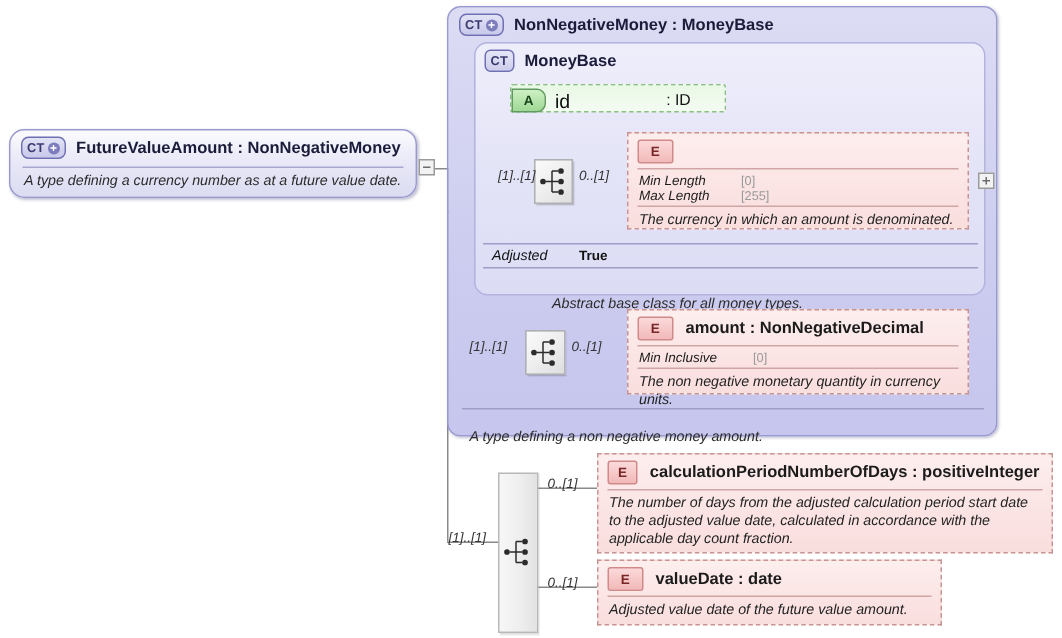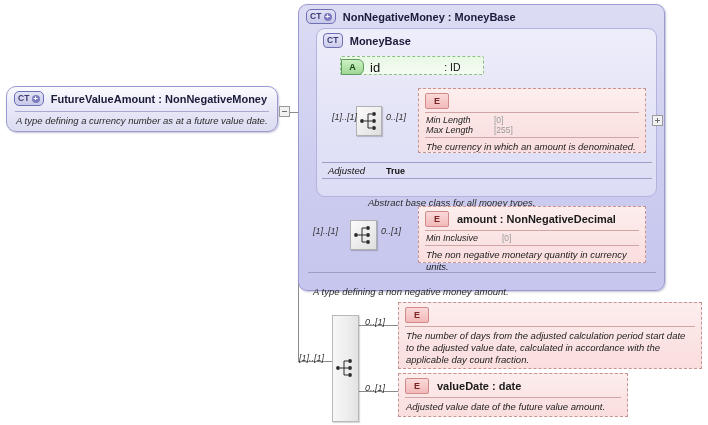--- a/index.html
+++ b/index.html
@@ -302,20 +302,21 @@
       <circle cx="17" cy="59" r="1.9" fill="#2b2b2b"></circle>
     </svg>
   </div>
   <div class="card" style="left:299px;top:353px;">[1]..[1]</div>
   <div class="card" style="left:365px;top:317px;">0..[1]</div>
   <div class="card" style="left:365px;top:383px;">0..[1]</div>
 
   <div class="el-box abs" style="left:398px;top:302px;width:304px;height:67px;">
     <div class="el-title">
       <span class="badge badge-e">E</span>
+      <span>calculationPeriodNumberOfDays : positiveInteger</span>
     </div>
     <div class="el-sep"></div>
     <div class="el-doc">The number of days from the adjusted calculation period start date to the adjusted value date, calculated in accordance with the applicable day count fraction.</div>
   </div>
 
   <div class="el-box abs" style="left:398px;top:373px;width:230px;height:44px;">
     <div class="el-title">
       <span class="badge badge-e">E</span>
       <span>valueDate : date</span>
     </div>

